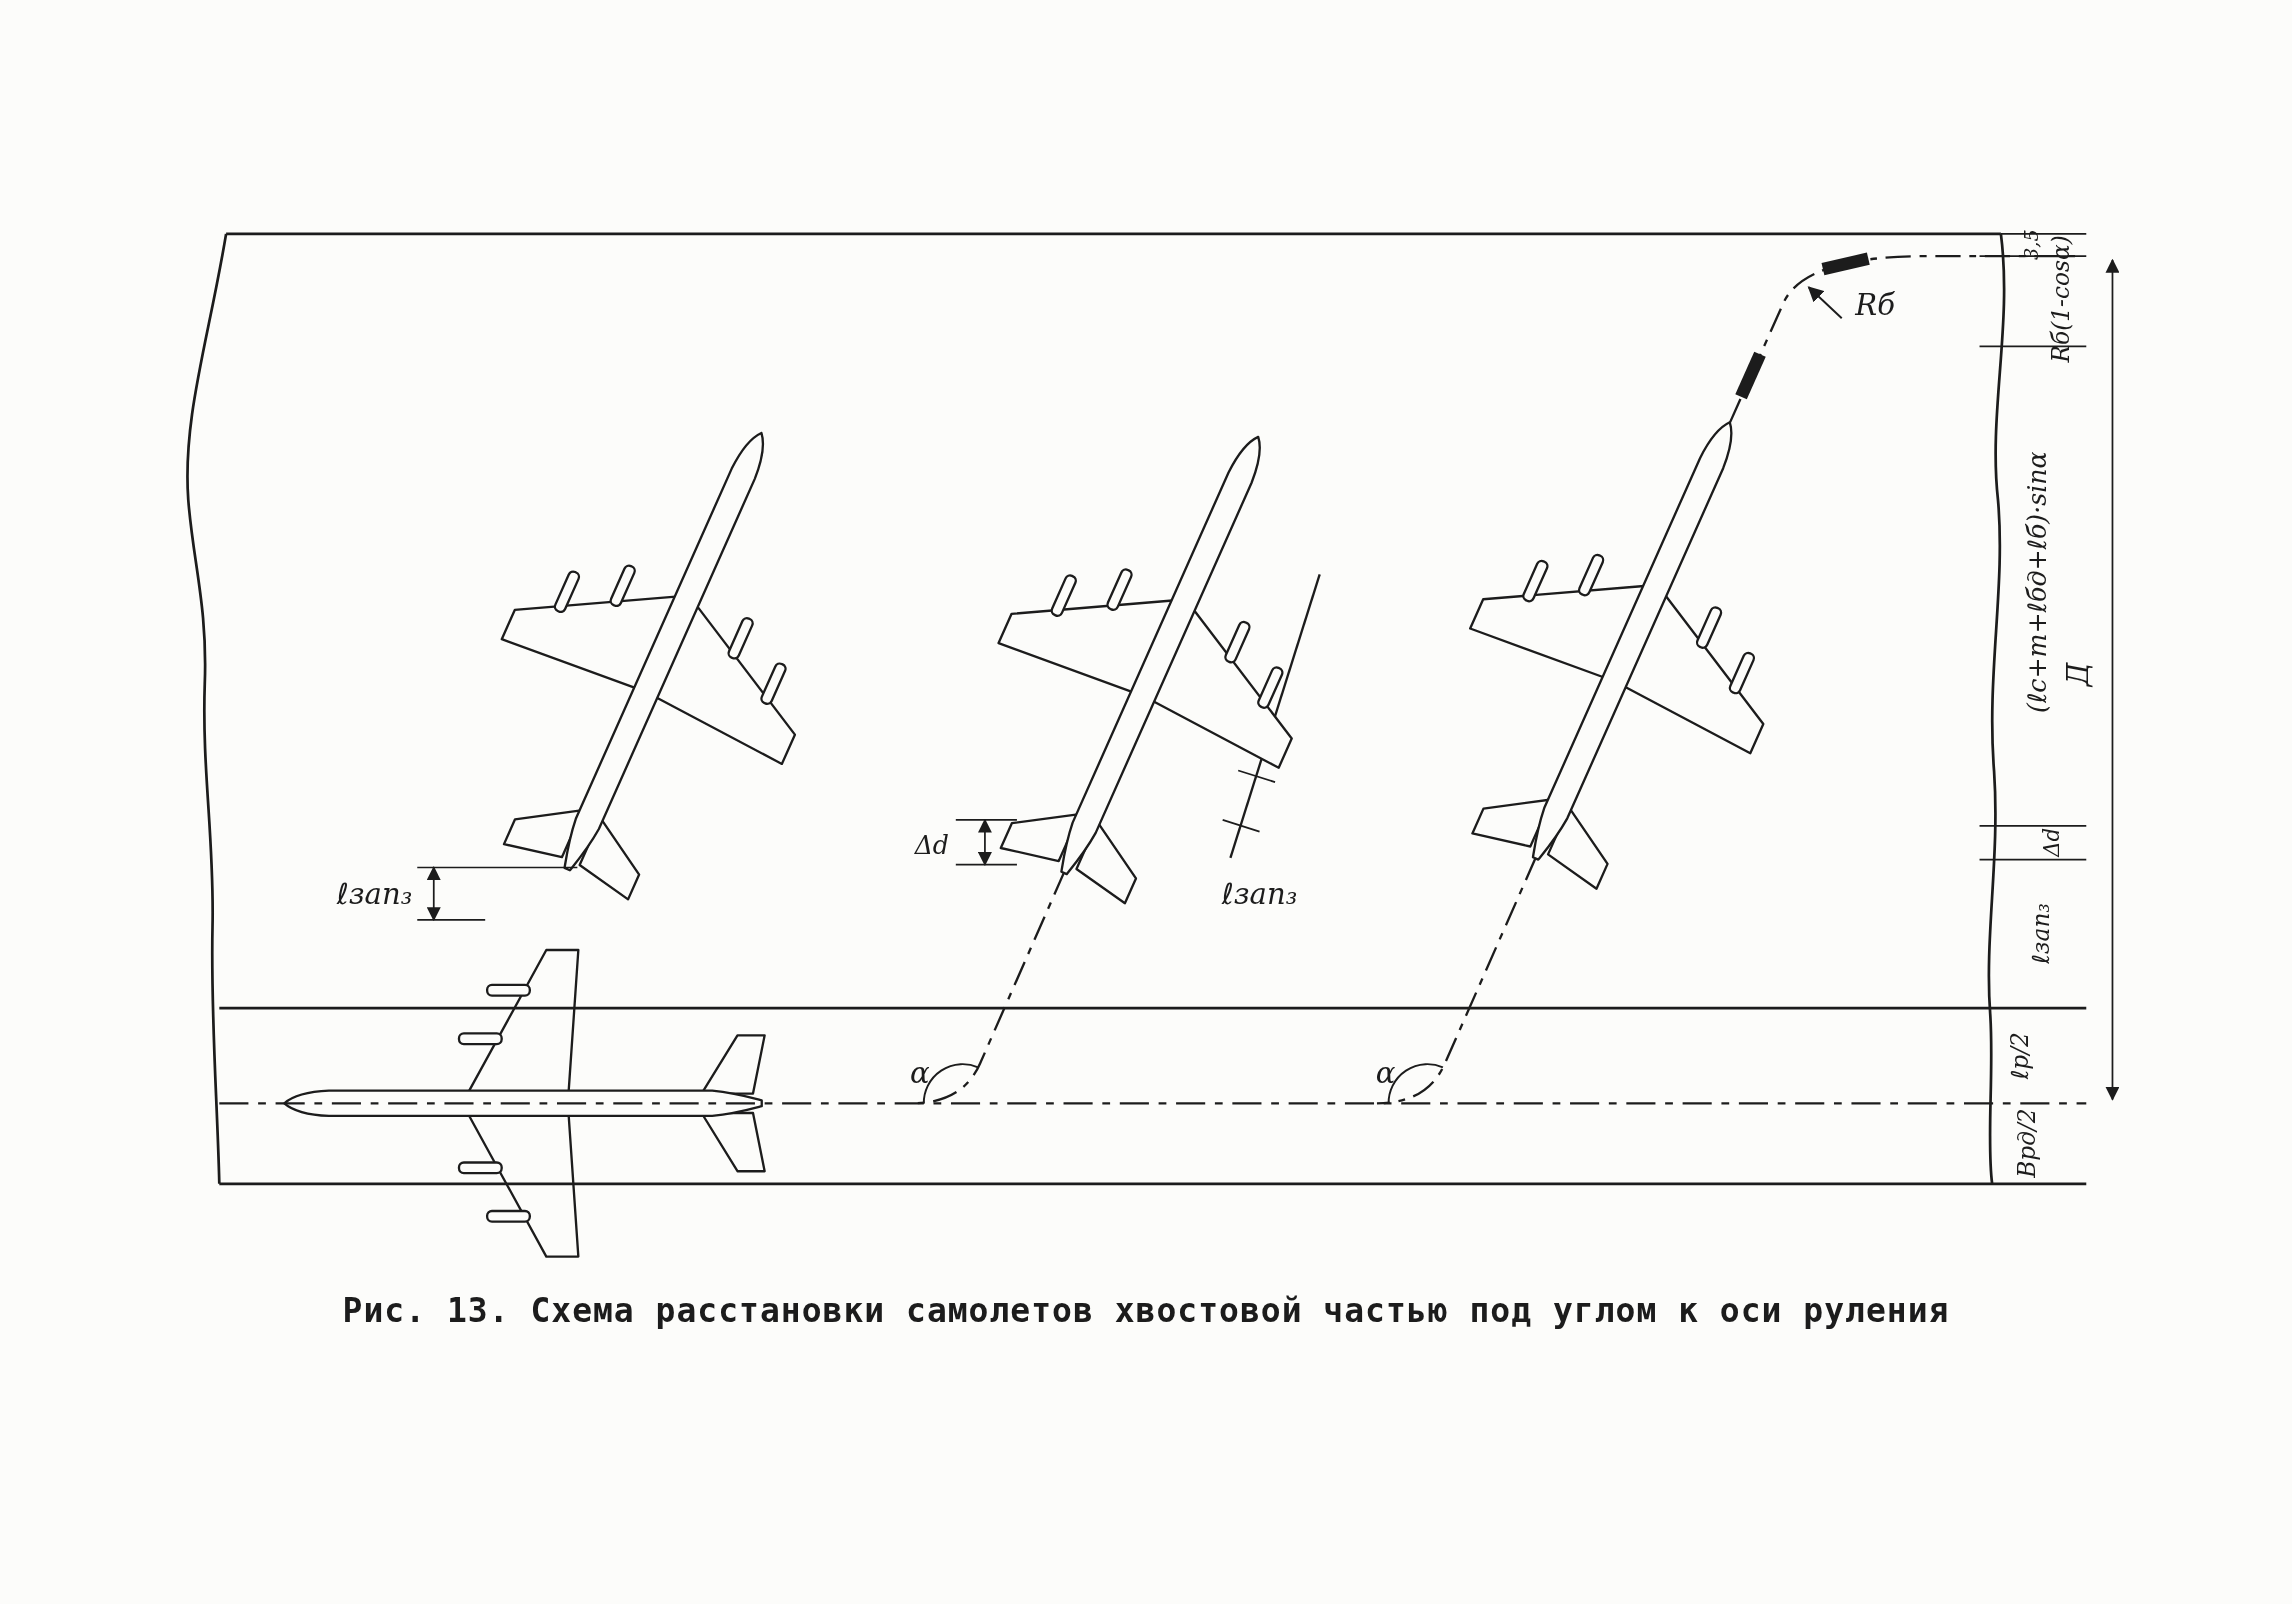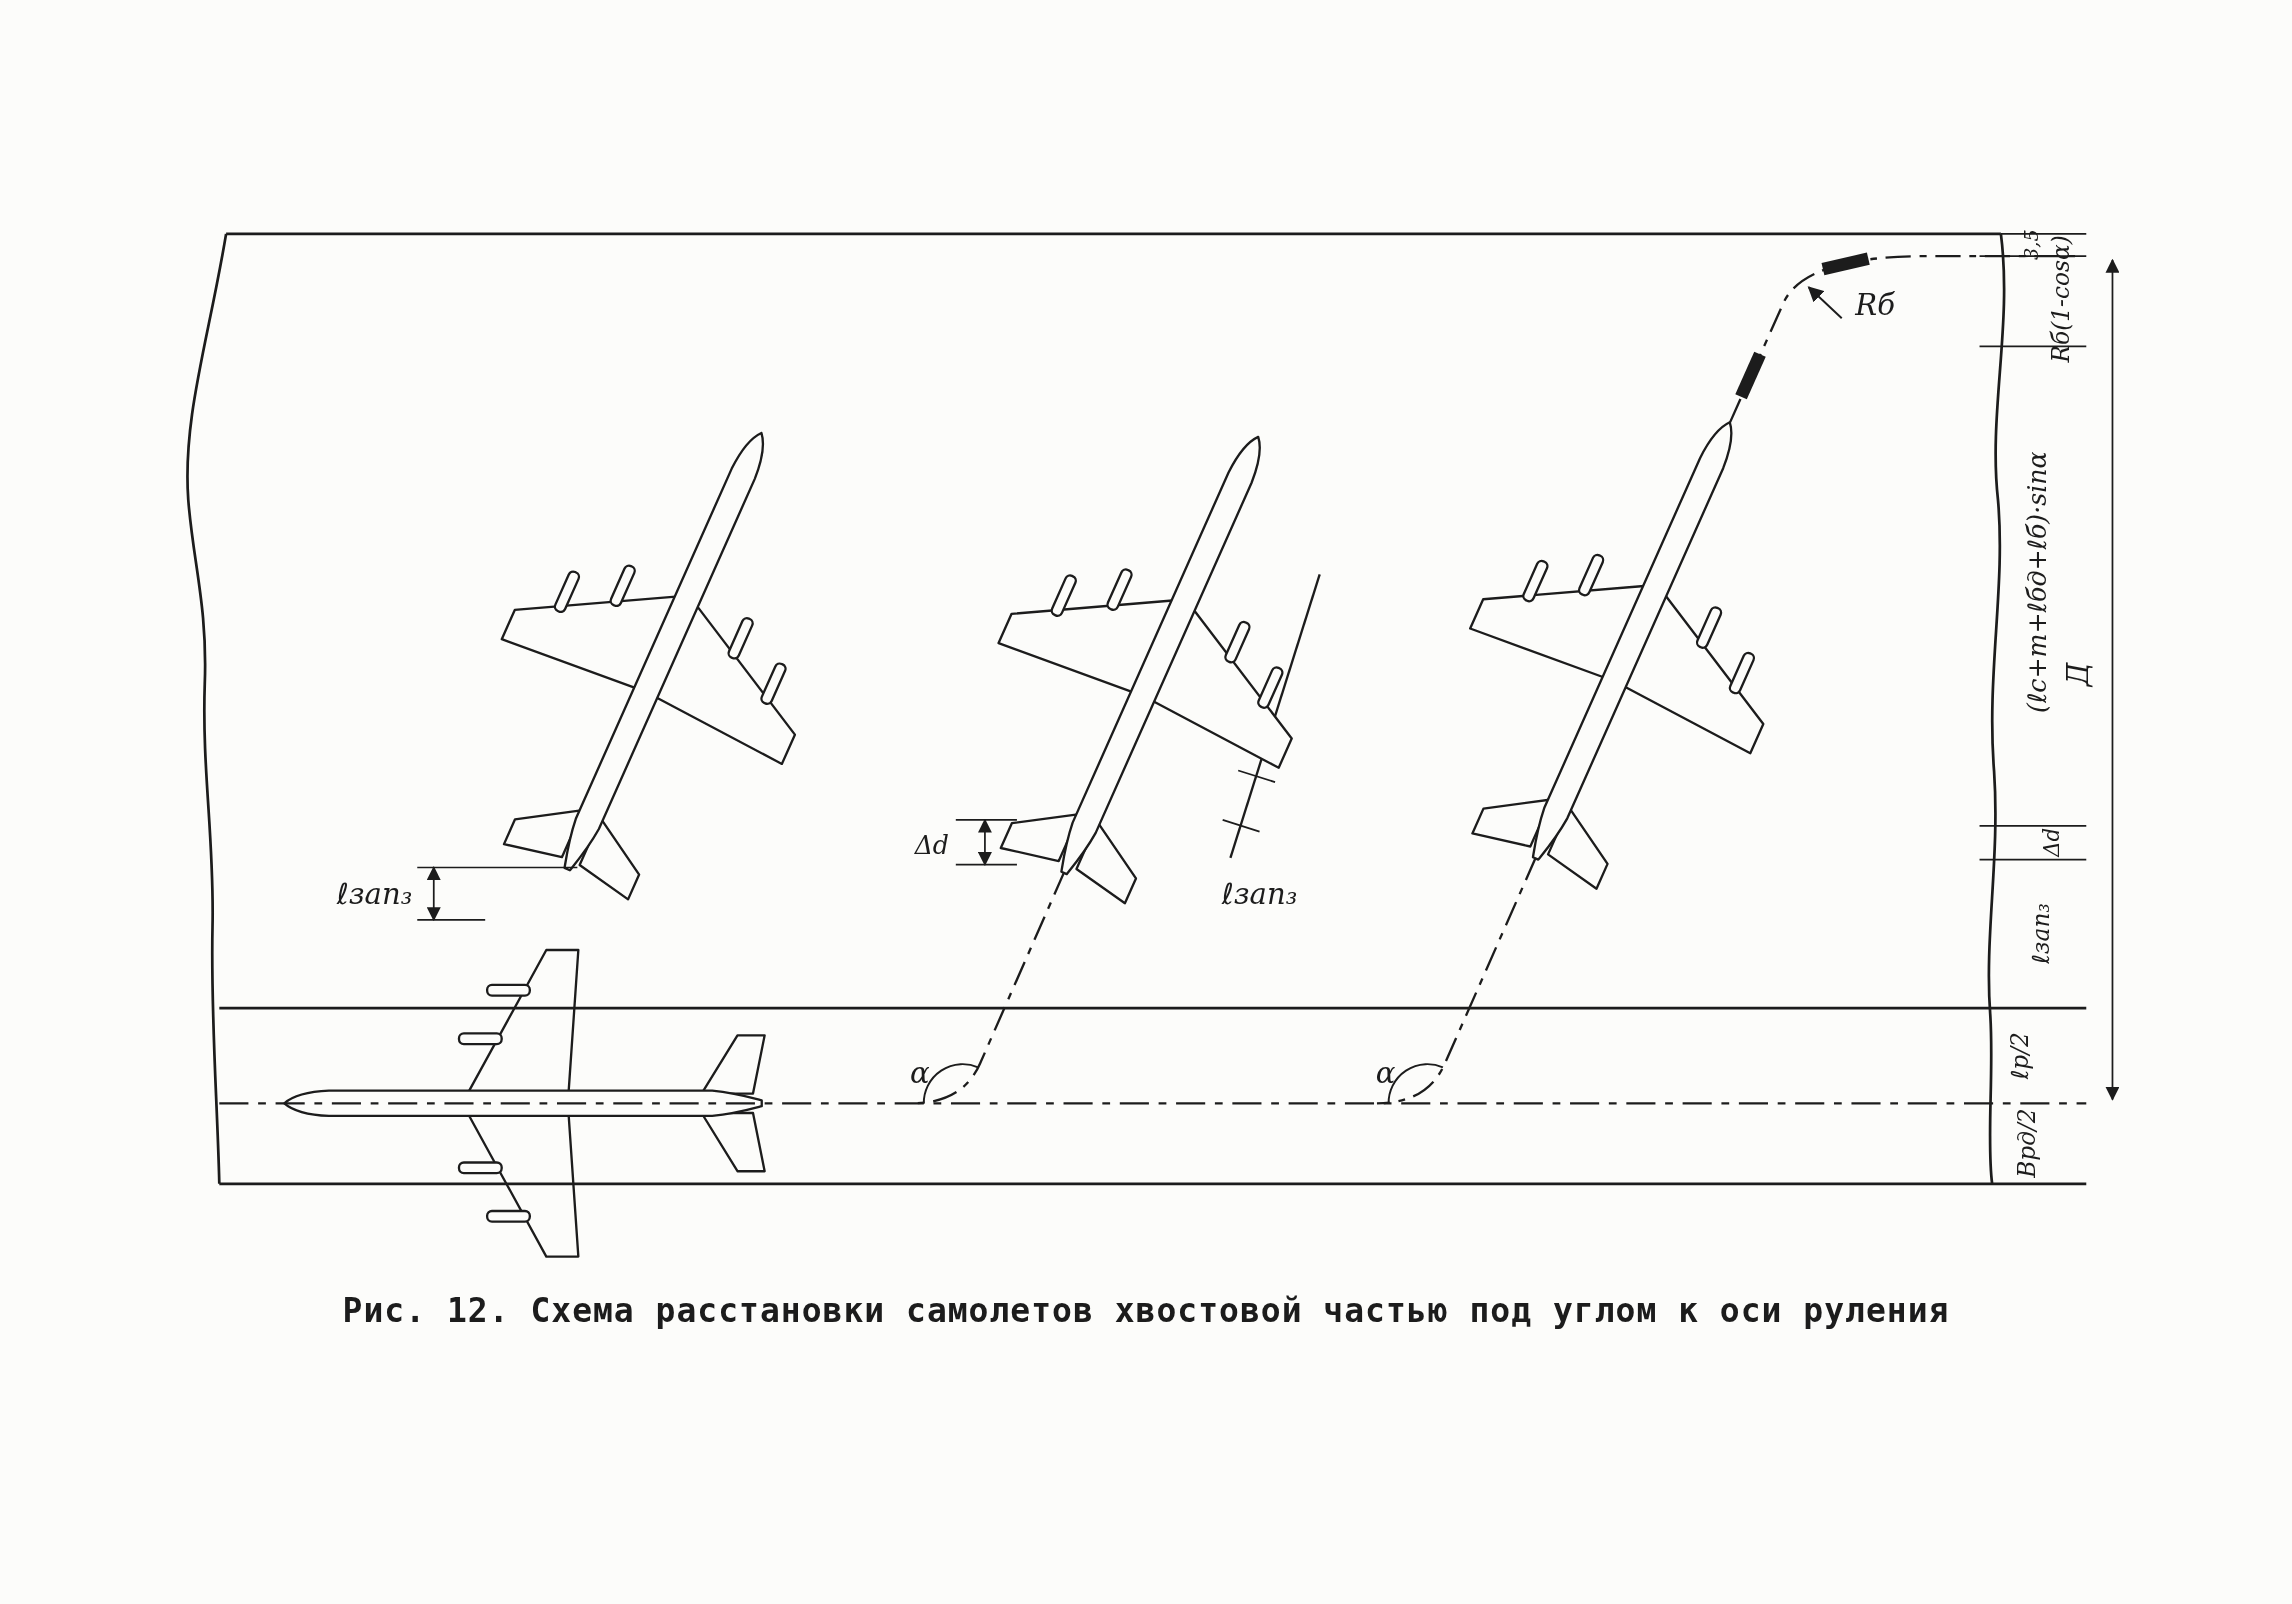--- a/index.html
+++ b/index.html
@@ -117,16 +117,16 @@
     <text font-size="24" text-anchor="middle" transform="rotate(-90 2132 308)" x="2132" y="308">Rб(1-cosα)</text>
     <text font-size="26" text-anchor="middle" transform="rotate(-90 2108 600)" x="2108" y="600">(ℓс+m+ℓбд+ℓб)·sinα</text>
     <text font-size="30" text-anchor="middle" transform="rotate(-90 2152 695)" x="2152" y="695">Д</text>
     <text font-size="22" text-anchor="middle" transform="rotate(-90 2122 868)" x="2122" y="868">Δd</text>
     <text font-size="24" text-anchor="middle" transform="rotate(-90 2112 962)" x="2112" y="962">ℓзап₃</text>
     <text font-size="24" text-anchor="middle" transform="rotate(-90 2090 1088)" x="2090" y="1088">ℓр/2</text>
     <text font-size="24" text-anchor="middle" transform="rotate(-90 2097 1178)" x="2097" y="1178">Врд/2</text>
   </g>
 </svg>
 
-<div class="caption">Рис. 12. Схема расстановки самолетов хвостовой частью под углом к оси руления</div>
+<div class="caption">Рис. 13. Схема расстановки самолетов хвостовой частью под углом к оси руления</div>
 
 </div>
 
 
 </body></html>

